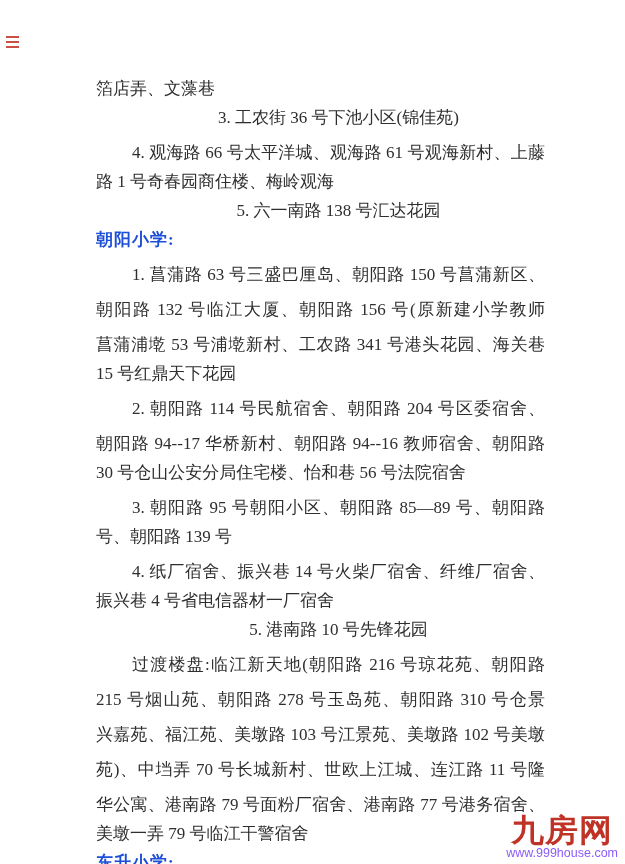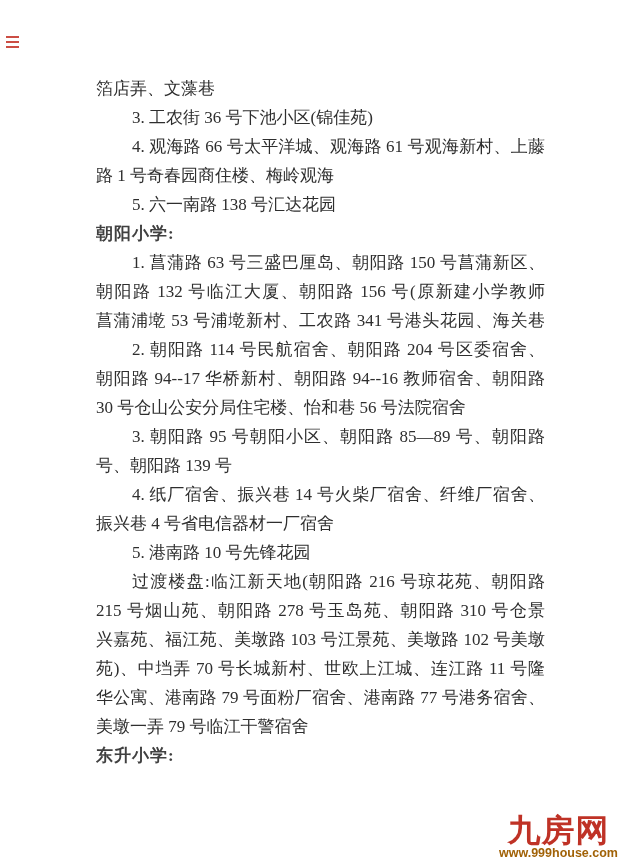--- a/index.html
+++ b/index.html
@@ -28,71 +28,73 @@
     top: 74px;
     width: 449px;
     color: #2e2e2e;
     font-size: 17px;
     line-height: 29px;
   }
   .line {
     height: 29px;
     overflow: hidden;
   }
-  .line.indent { text-indent: 36px; }
+  .line.indent { text-indent: 36px; text-align: center; }
   .line.justify {
     text-align: justify;
     text-align-last: justify;
+    margin-top: 6px;
   }
   .line.bold {
     font-weight: bold;
-    color: #404040;
+    color: #1d4ed8;
     letter-spacing: 1px;
   }
   .logo {
     position: absolute;
     right: 7px;
     bottom: 4px;
     text-align: center;
   }
   .logo-brand {
     font-family: "Liberation Serif", "DejaVu Serif", serif;
     font-size: 33px;
     font-weight: bold;
     line-height: 31px;
     letter-spacing: 1px;
     color: #bf3226;
     transform: scaleY(0.95);
   }
   .logo-url {
     font-family: "Liberation Sans", "DejaVu Sans", sans-serif;
     font-size: 12.5px;
-    font-weight: bold;
+    font-weight: normal;
     line-height: 13px;
-    color: #a16207;
+    color: #8b5cf6;
     white-space: nowrap;
   }
 </style>
 </head>
 <body>
 
 <div class="page">
 
   <div class="stamp"></div>
 
   <div class="doc">
       <div class="line">箔店弄、文藻巷</div>
       <div class="line indent">3. 工农街 36 号下池小区(锦佳苑)</div>
       <div class="line indent justify">4. 观海路 66 号太平洋城、观海路 61 号观海新村、上藤</div>
       <div class="line">路 1 号奇春园商住楼、梅岭观海</div>
       <div class="line indent">5. 六一南路 138 号汇达花园</div>
       <div class="line bold">朝阳小学:</div>
       <div class="line indent justify">1. 菖蒲路 63 号三盛巴厘岛、朝阳路 150 号菖蒲新区、</div>
       <div class="line justify">朝阳路 132 号临江大厦、朝阳路 156 号(原新建小学教师楼)、</div>
       <div class="line justify">菖蒲浦墘 53 号浦墘新村、工农路 341 号港头花园、海关巷</div>
+      <div class="line">15 号红鼎天下花园</div>
       <div class="line indent justify">2. 朝阳路 114 号民航宿舍、朝阳路 204 号区委宿舍、</div>
       <div class="line justify">朝阳路 94--17 华桥新村、朝阳路 94--16 教师宿舍、朝阳路</div>
       <div class="line">30 号仓山公安分局住宅楼、怡和巷 56 号法院宿舍</div>
       <div class="line indent justify">3. 朝阳路 95 号朝阳小区、朝阳路 85—89 号、朝阳路 125</div>
       <div class="line">号、朝阳路 139 号</div>
       <div class="line indent justify">4. 纸厂宿舍、振兴巷 14 号火柴厂宿舍、纤维厂宿舍、</div>
       <div class="line">振兴巷 4 号省电信器材一厂宿舍</div>
       <div class="line indent">5. 港南路 10 号先锋花园</div>
       <div class="line indent justify">过渡楼盘:临江新天地(朝阳路 216 号琼花苑、朝阳路</div>
       <div class="line justify">215 号烟山苑、朝阳路 278 号玉岛苑、朝阳路 310 号仓景苑、</div>

